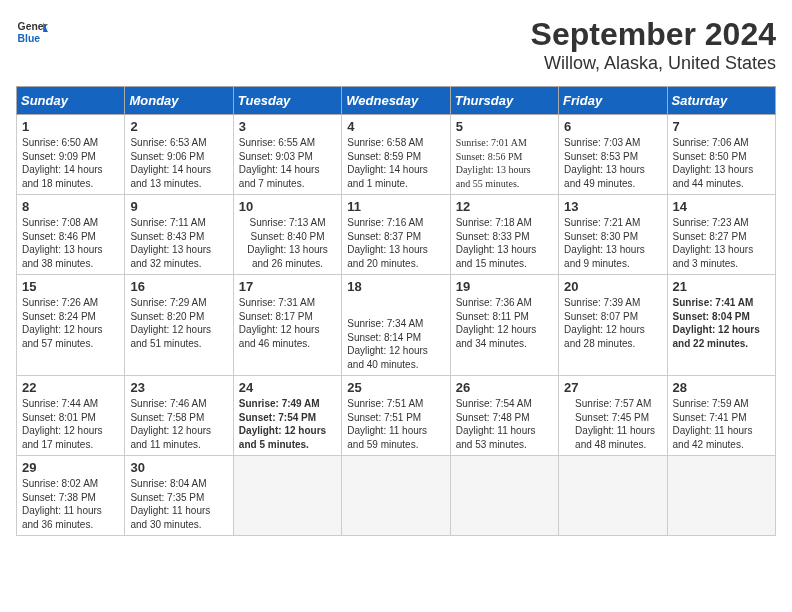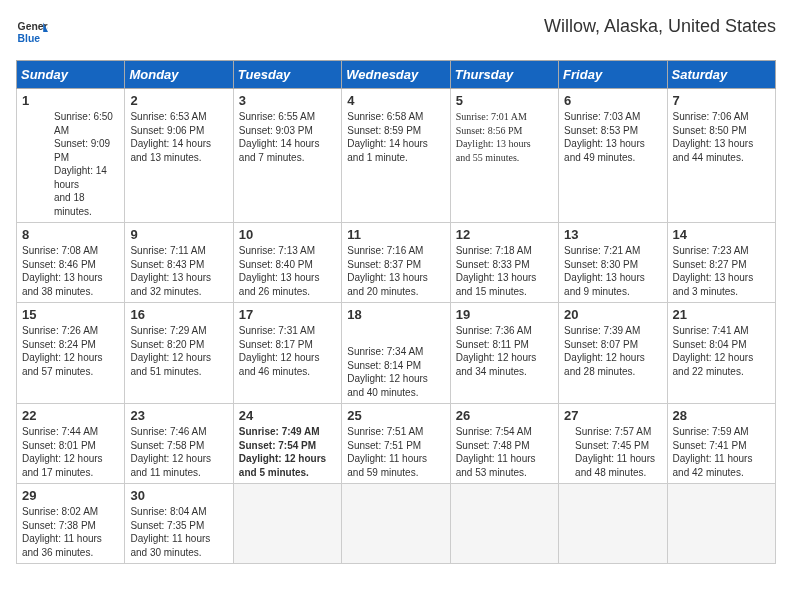--- a/index.html
+++ b/index.html
@@ -82,41 +82,42 @@
 
 <div class="header">
   <div class="logo">
     <svg class="logo-icon" viewBox="0 0 40 40">
       <text x="2" y="18" font-size="13" font-weight="bold" fill="#333">General</text>
       <text x="2" y="32" font-size="13" font-weight="bold" fill="#1565c0">Blue</text>
       <polygon points="34,8 40,20 34,20" fill="#1565c0"></polygon>
     </svg>
   </div>
   <div class="title-block">
+    <h1>September 2024</h1>
     <h2>Willow, Alaska, United States</h2>
   </div>
 </div>
 
 <table class="calendar">
   <thead>
     <tr>
     <th>Sunday</th>
         <th>Monday</th>
         <th>Tuesday</th>
         <th>Wednesday</th>
         <th>Thursday</th>
         <th>Friday</th>
         <th>Saturday</th>
       </tr>
   </thead>
   <tbody id="calendar-body">
   <tr>
         <td>
           <span class="day-num">1</span>
-          <div class="day-info" style="white-space: pre-line; margin-left: 32px;">Sunrise: 6:50 AM
+          <div class="day-info" style="white-space: pre-line;">Sunrise: 6:50 AM
 Sunset: 9:09 PM
 Daylight: 14 hours
 and 18 minutes.</div>
         </td>
         <td>
           <span class="day-num">2</span>
           <div class="day-info" style="white-space: pre-line;">Sunrise: 6:53 AM
 Sunset: 9:06 PM
 Daylight: 14 hours
 and 13 minutes.</div>
@@ -167,21 +168,21 @@
         </td>
         <td>
           <span class="day-num">9</span>
           <div class="day-info" style="white-space: pre-line;">Sunrise: 7:11 AM
 Sunset: 8:43 PM
 Daylight: 13 hours
 and 32 minutes.</div>
         </td>
         <td>
           <span class="day-num">10</span>
-          <div class="day-info" style="white-space: pre-line;">Sunrise: 7:13 AM
+          <div class="day-info" style="white-space: pre-line; text-align: center;">Sunrise: 7:13 AM
 Sunset: 8:40 PM
 Daylight: 13 hours
 and 26 minutes.</div>
         </td>
         <td>
           <span class="day-num">11</span>
           <div class="day-info" style="white-space: pre-line;">Sunrise: 7:16 AM
 Sunset: 8:37 PM
 Daylight: 13 hours
 and 20 minutes.</div>
@@ -246,21 +247,21 @@
         </td>
         <td>
           <span class="day-num">20</span>
           <div class="day-info" style="white-space: pre-line;">Sunrise: 7:39 AM
 Sunset: 8:07 PM
 Daylight: 12 hours
 and 28 minutes.</div>
         </td>
         <td>
           <span class="day-num">21</span>
-          <div class="day-info" style="white-space: pre-line;">Sunrise: 7:41 AM
+          <div class="day-info" style="white-space: pre-line; font-weight: bold;">Sunrise: 7:41 AM
 Sunset: 8:04 PM
 Daylight: 12 hours
 and 22 minutes.</div>
         </td>
       </tr>
       <tr>
         <td>
           <span class="day-num">22</span>
           <div class="day-info" style="white-space: pre-line;">Sunrise: 7:44 AM
 Sunset: 8:01 PM

